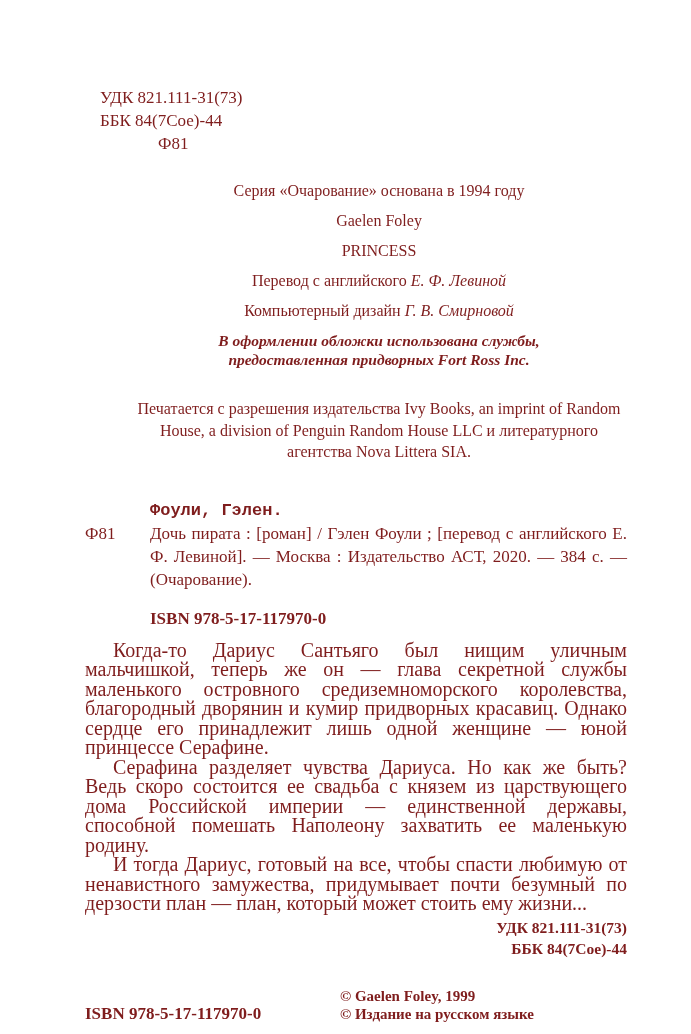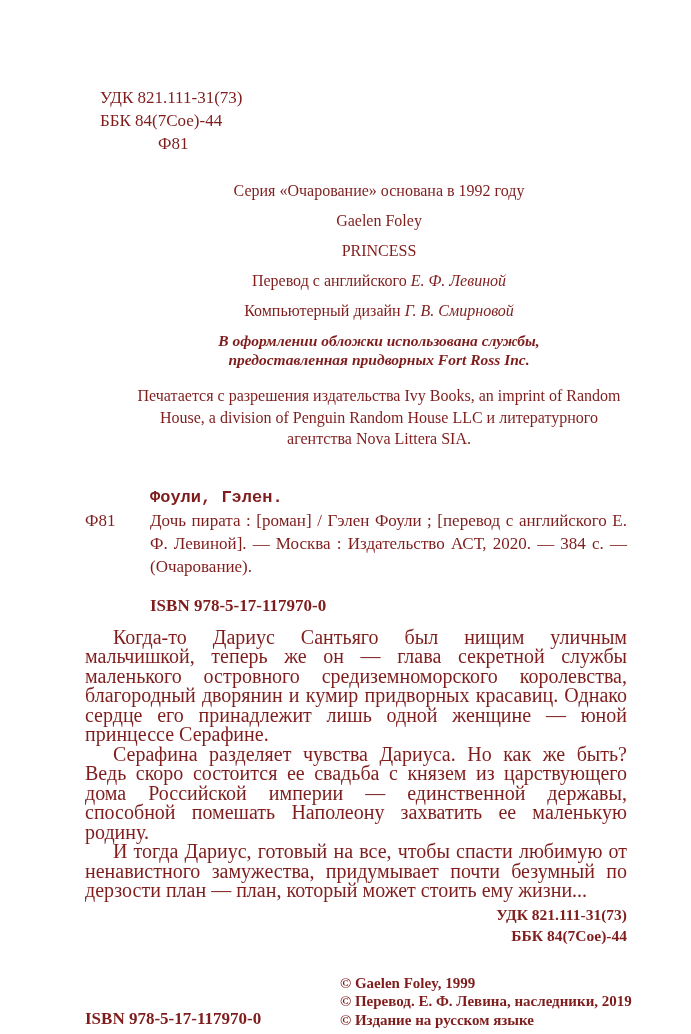--- a/index.html
+++ b/index.html
@@ -35,21 +35,21 @@
   .center-block .series { margin-top: 0; }
   .ital { font-style: italic; }
   .cover-note {
     margin-top: 10px;
     font-weight: bold;
     font-style: italic;
     font-size: 15.5px;
     line-height: 19px;
   }
   .permission {
-    margin-top: 16px;
+    margin-top: 29px;
     font-size: 16px;
     line-height: 21.5px;
   }
 
   
   .catalog {
     margin-left: 85px;
     width: 542px;
     margin-top: 36px;
     font-size: 17px;
@@ -104,21 +104,21 @@
 
 <div class="page">
 
   <div class="head-codes">
     <div>УДК  821.111-31(73)</div>
     <div>ББК  84(7Сое)-44</div>
     <div class="code">Ф81</div>
   </div>
 
   <div class="center-block">
-    <div class="line series">Серия «Очарование» основана в 1992 году</div>
+    <div class="line series">Серия «Очарование» основана в 1994 году</div>
     <div class="line">Gaelen Foley</div>
     <div class="line">PRINCESS</div>
     <div class="line">
       <span>Перевод с английского</span>
       <span class="ital">Е. Ф. Левиной</span>
     </div>
     <div class="line">
       <span>Компьютерный дизайн</span>
       <span class="ital">Г. В. Смирновой</span>
     </div>
@@ -145,19 +145,18 @@
   </div>
 
   <div class="back-codes">
     <div>УДК 821.111-31(73)</div>
     <div>ББК 84(7Сое)-44</div>
   </div>
 
   <div class="footer">
     <div class="copyright">
       <div>© Gaelen Foley, 1999</div>
-      <div>© Перевод. Е. Ф. Левина, наследники, 2019</div>
       <div>© Издание на русском языке</div>
     </div>
     <div class="bottom-isbn">ISBN 978-5-17-117970-0</div>
   </div>
 
 </div>
 
 </body></html>

